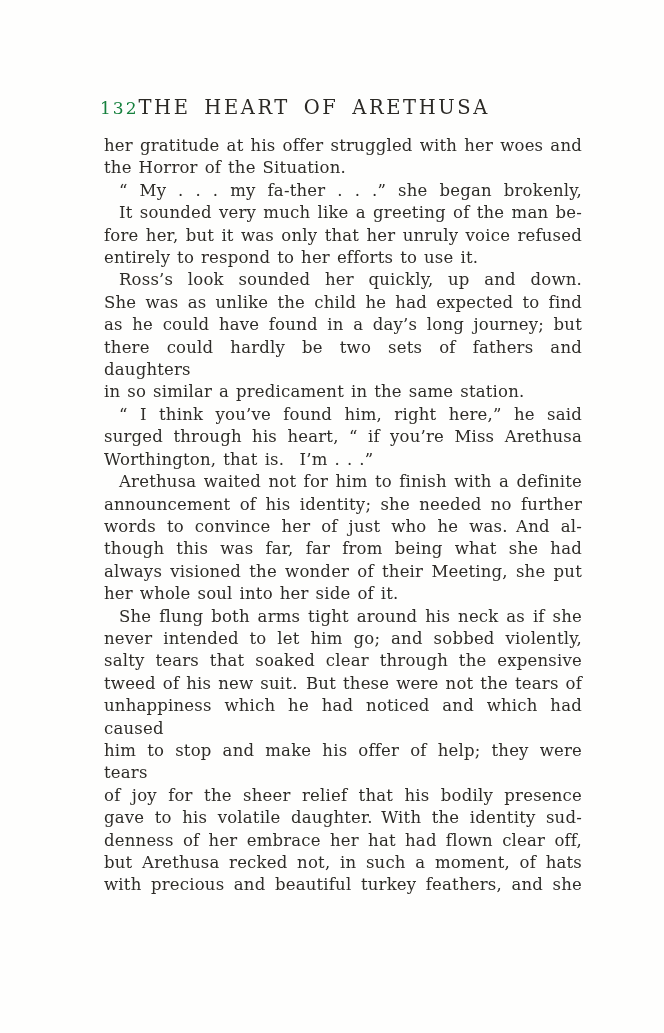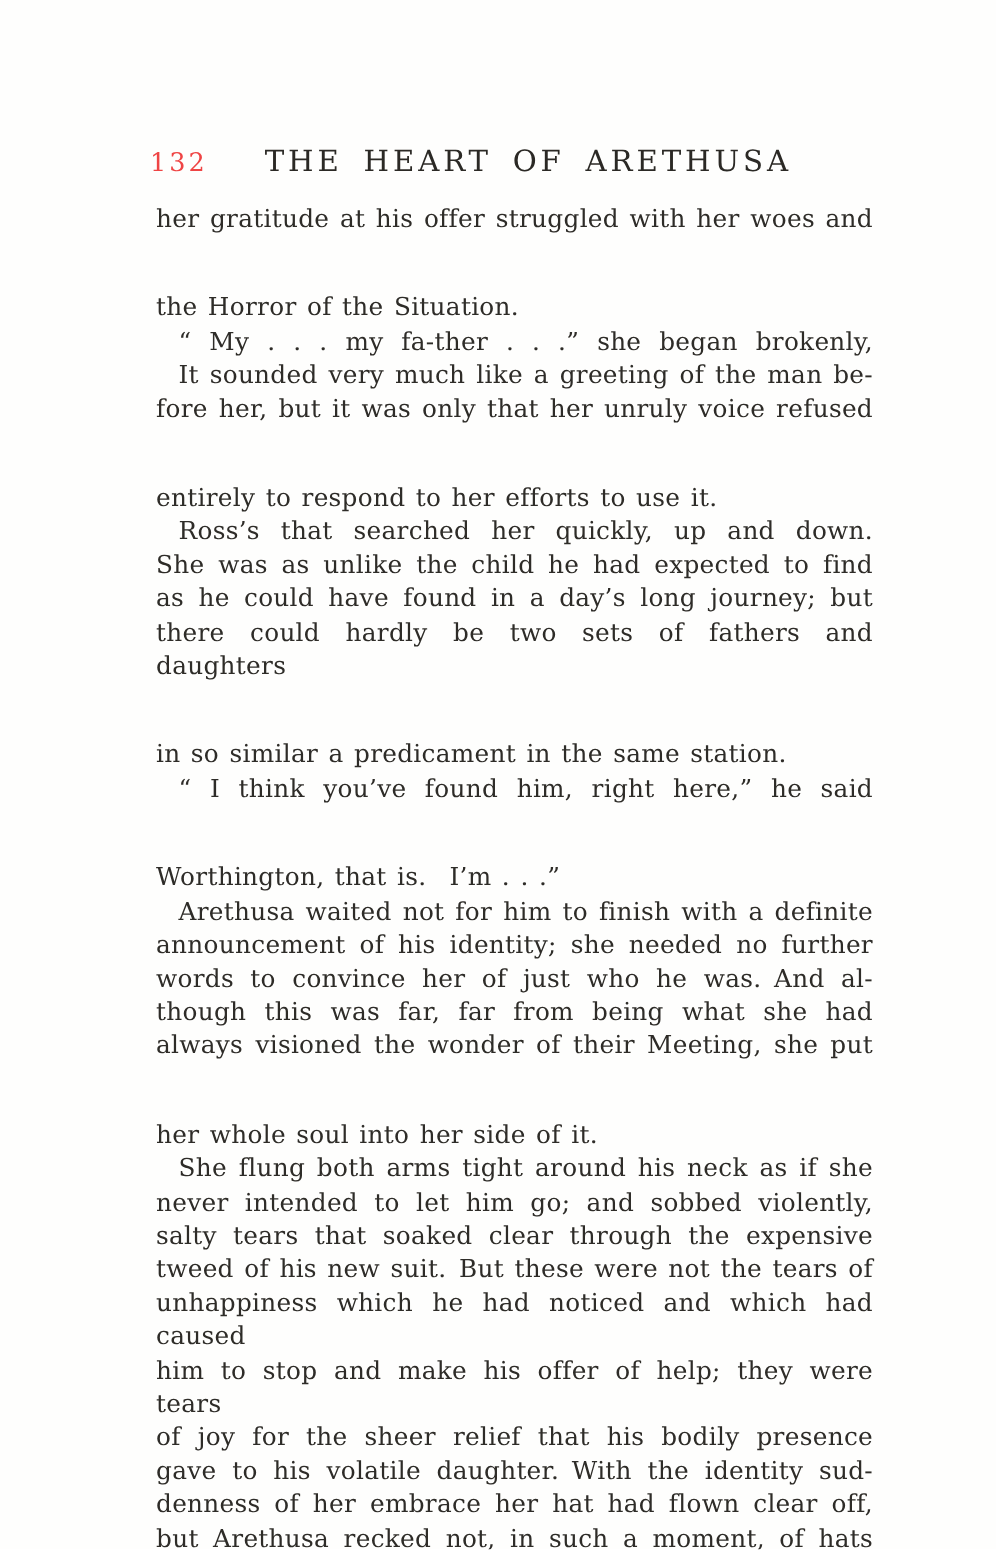--- a/index.html
+++ b/index.html
@@ -21,26 +21,26 @@
     position: absolute;
     left: 100px;
     top: 96px;
     width: 480px;
     display: flex;
     align-items: baseline;
   }
   .page-number {
     font-size: 17px;
     letter-spacing: 2px;
-    color: #ef4444;
+    color: #15803d;
     text-align: center;
   }
   .header-title {
     flex: 1;
-    text-align: center;
+    text-align: left;
     font-size: 19.5px;
     letter-spacing: 2.6px;
     word-spacing: 5px;
     color: #2b2925;
     padding-right: 14px;
   }
   .body-text {
     position: absolute;
     left: 104px;
     top: 135px;
@@ -49,21 +49,20 @@
     line-height: 22.4px;
     letter-spacing: 0.2px;
     word-spacing: 1.5px;
   }
   .ln {
     text-align: justify;
     text-align-last: justify;
   }
   .ln.pe {
     text-align-last: left;
-    margin-top: 37px;
   }
   .ln.in {
     text-indent: 15px;
   }
 </style>
 </head>
 <body>
 
 <div class="page">
 
@@ -72,26 +71,27 @@
     <span class="header-title">THE HEART OF ARETHUSA</span>
   </div>
 
   <div class="body-text">
     <div class="ln">her gratitude at his offer struggled with her woes and</div>
     <div class="ln pe">the Horror of the Situation.</div>
     <div class="ln in">“ My . . . my fa-ther . . .” she began brokenly,</div>
     <div class="ln in">It sounded very much like a greeting of the man be-</div>
     <div class="ln">fore her, but it was only that her unruly voice refused</div>
     <div class="ln pe">entirely to respond to her efforts to use it.</div>
-    <div class="ln in">Ross’s that searched her quickly, up and down.</div>
+    <div class="ln in">Ross’s look sounded her quickly, up and down.</div>
     <div class="ln">She was as unlike the child he had expected to find</div>
     <div class="ln">as he could have found in a day’s long journey; but</div>
     <div class="ln">there could hardly be two sets of fathers and daughters</div>
     <div class="ln pe">in so similar a predicament in the same station.</div>
     <div class="ln in">“ I think you’ve found him, right here,” he said</div>
+    <div class="ln">surged through his heart, “ if you’re Miss Arethusa</div>
     <div class="ln pe">Worthington, that is.  I’m . . .”</div>
     <div class="ln in">Arethusa waited not for him to finish with a definite</div>
     <div class="ln">announcement of his identity; she needed no further</div>
     <div class="ln">words to convince her of just who he was. And al-</div>
     <div class="ln">though this was far, far from being what she had</div>
     <div class="ln">always visioned the wonder of their Meeting, she put</div>
     <div class="ln pe">her whole soul into her side of it.</div>
     <div class="ln in">She flung both arms tight around his neck as if she</div>
     <div class="ln">never intended to let him go; and sobbed violently,</div>
     <div class="ln">salty tears that soaked clear through the expensive</div>

